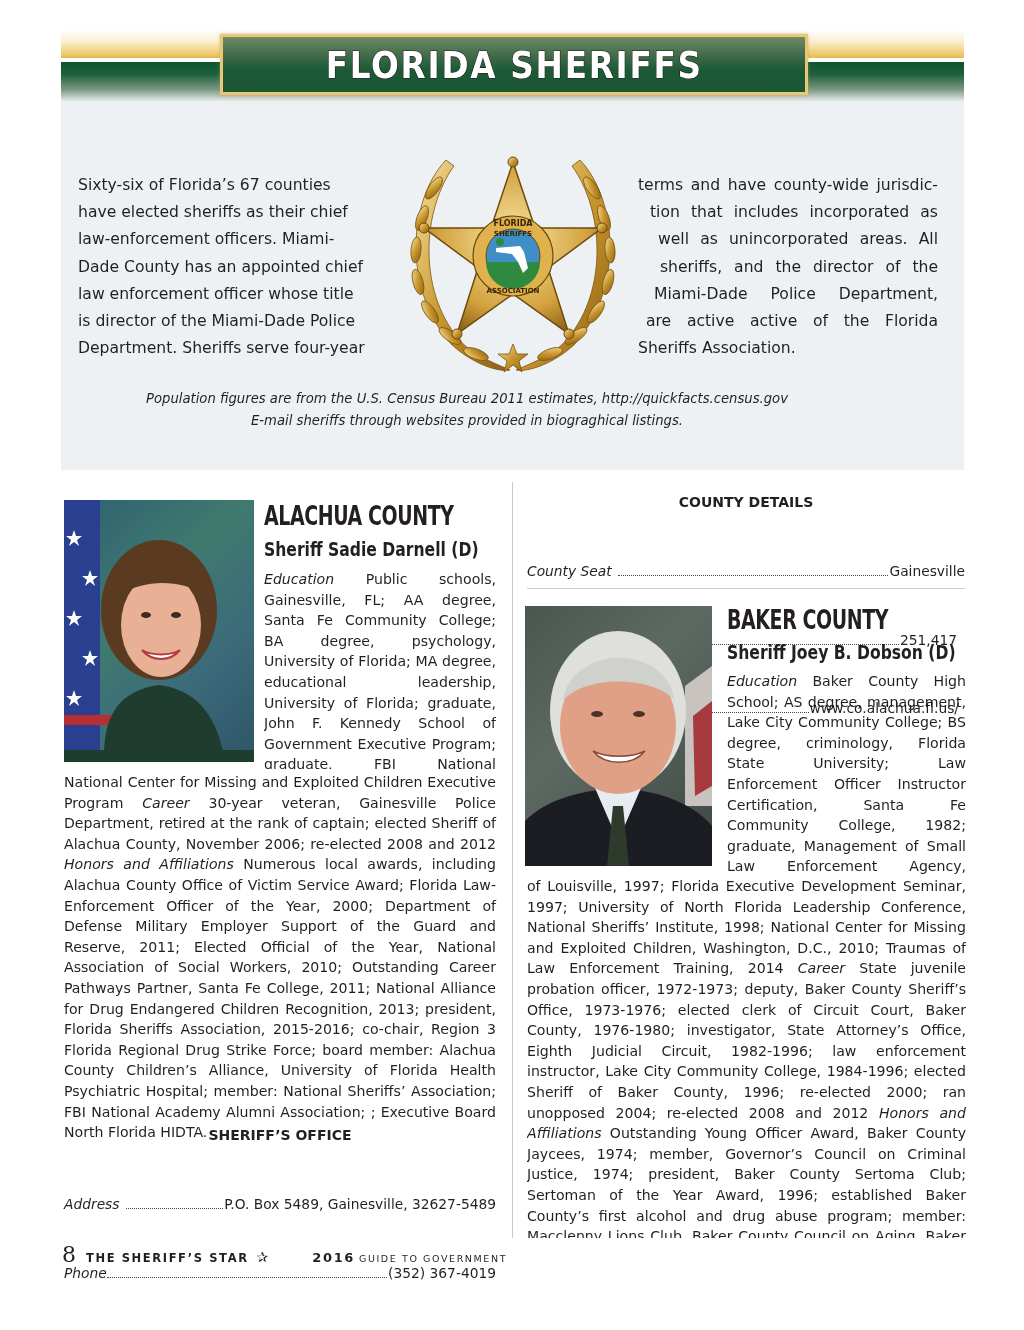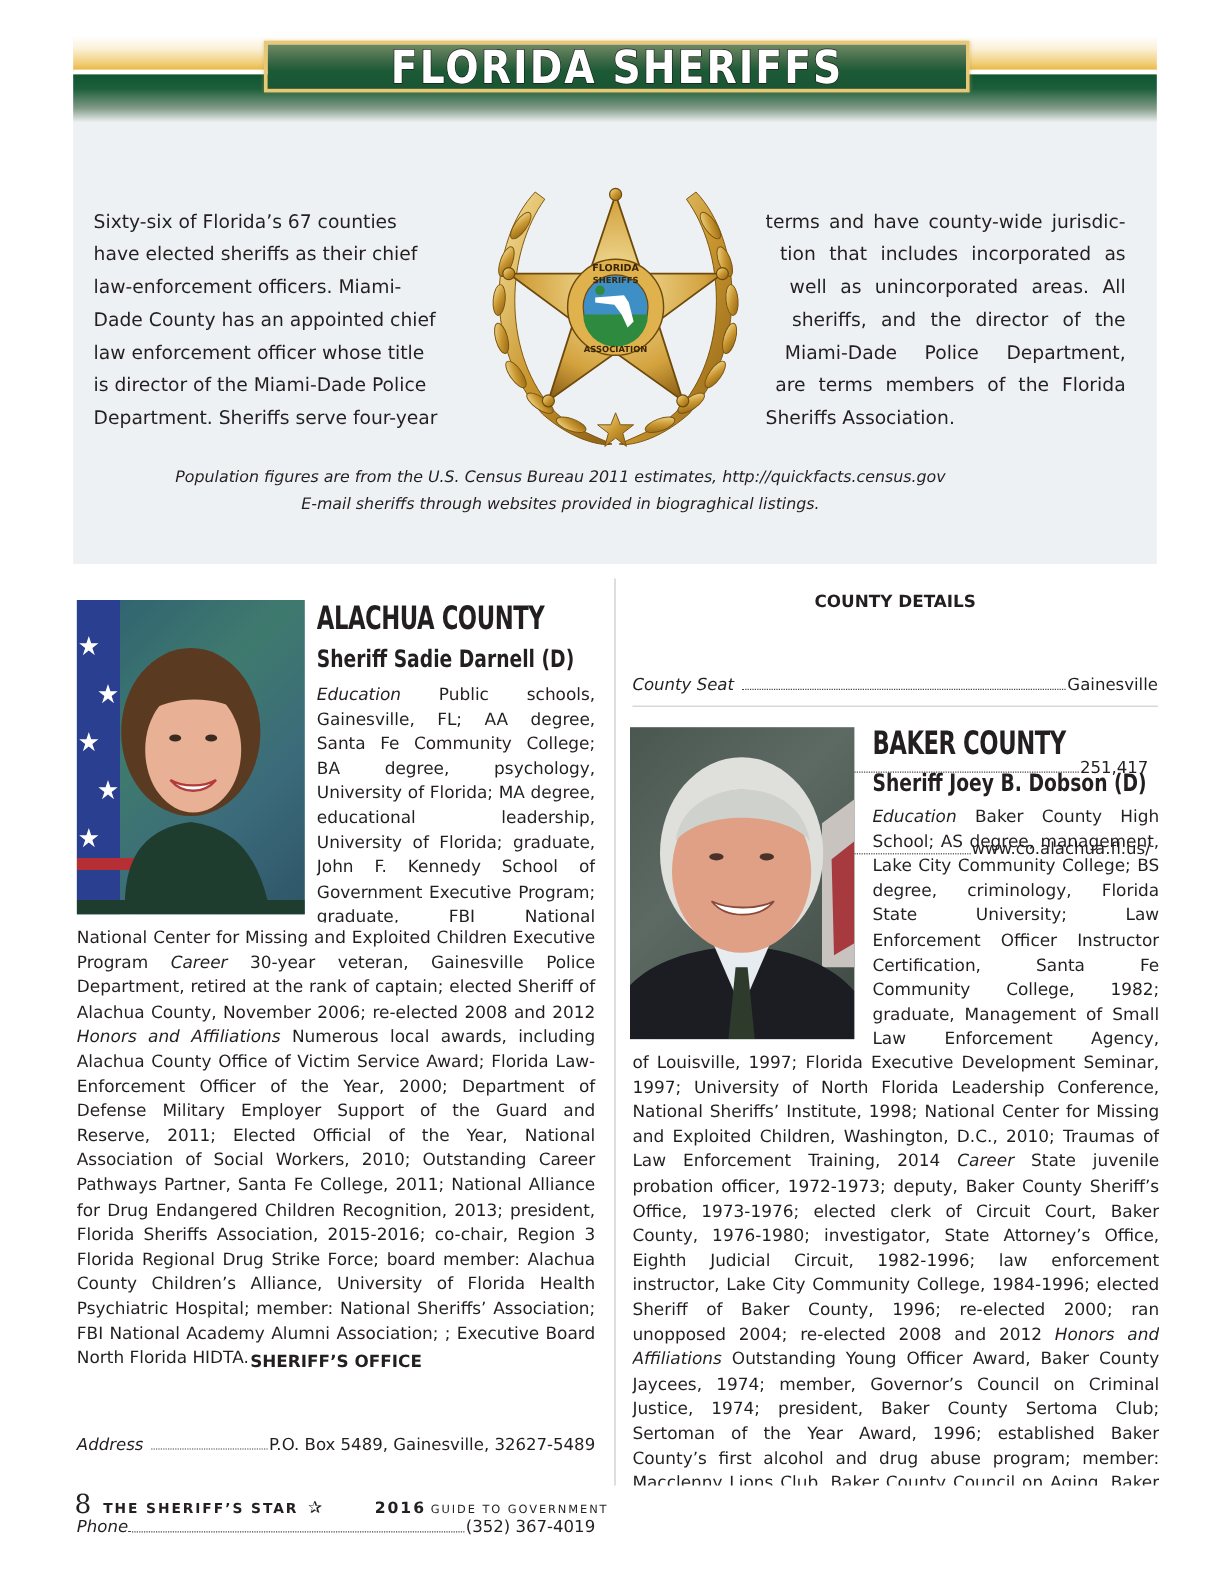--- a/index.html
+++ b/index.html
@@ -6,21 +6,21 @@
   html, body { width: 1024px; height: 1330px; background: #ffffff; overflow: hidden; }
   body { position: relative; font-family: "DejaVu Sans", sans-serif; color: #231f20; }
 
   
   .banner-bg { position: absolute; left: 61px; top: 30px; width: 903px; height: 440px; background: #eef1f3; }
   .band-gold { position: absolute; left: 61px; top: 30px; width: 903px; height: 30px;
     background: linear-gradient(to bottom, #ffffff 0%, #fbf1d8 35%, #f1cf7a 75%, #e4b035 100%); }
   .band-white { position: absolute; left: 61px; top: 58px; width: 903px; height: 4px; background: #ffffff; }
   .band-green { position: absolute; left: 61px; top: 62px; width: 903px; height: 40px;
     background: linear-gradient(to bottom, #0f5530 0%, #1d5f3b 30%, #7f9a86 70%, #eef1f3 100%); }
-  .title-box { position: absolute; left: 220px; top: 34px; width: 588px; height: 43px;
+  .title-box { position: absolute; left: 220px; top: 34px; width: 588px; height: 61px;
     border: 3px solid #e8c877; background: linear-gradient(to bottom, #6f8a64 0%, #3f6a48 35%, #1c5a36 60%, #1a5534 100%);
     box-shadow: 0 0 3px rgba(200,160,60,.6); display: flex; align-items: center; justify-content: center; }
   .title-text { font-family: "DejaVu Sans", sans-serif; font-weight: bold; font-size: 38px; letter-spacing: 2px;
     color: #ffffff; transform: scaleX(0.86); -webkit-text-stroke: 1.2px #1c1c1c; paint-order: stroke fill; }
 
   
   .intro { position: absolute; font-family: "DejaVu Sans", sans-serif; font-size: 15.6px; line-height: 27.2px; color: #231f20; }
   .intro-left { left: 78px; top: 172px; width: 310px; text-align: justify; text-align-last: left; }
   .intro-right { left: 638px; top: 172px; width: 300px; }
   .intro-right div { text-align: justify; text-align-last: justify; white-space: nowrap; }
@@ -133,21 +133,21 @@
   <text x="125" y="96" text-anchor="middle" font-size="7" font-weight="bold" fill="#3a2606" font-family="DejaVu Sans, sans-serif">SHERIFFS</text>
   <text x="125" y="153" text-anchor="middle" font-size="7" font-weight="bold" fill="#3a2606" font-family="DejaVu Sans, sans-serif">ASSOCIATION</text>
 </svg>
 
 <div class="intro intro-right">
   <div>terms and have county-wide jurisdic-</div>
   <div style="padding-left:12px">tion that includes incorporated as</div>
   <div style="padding-left:20px">well as unincorporated areas. All</div>
   <div style="padding-left:22px">sheriffs, and the director of the</div>
   <div style="padding-left:16px">Miami-Dade Police Department,</div>
-  <div style="padding-left:8px">are terms members of the Florida</div>
+  <div style="padding-left:8px">are active active of the Florida</div>
   <div class="last">Sheriffs Association.</div>
 </div>
 
 <div class="notes">
   <div>Population figures are from the U.S. Census Bureau 2011 estimates, http://quickfacts.census.gov</div>
   <div>E-mail sheriffs through websites provided in biograghical listings.</div>
 </div>
 
 <div class="photo photo-alachua" title="Portrait of Sheriff Sadie Darnell">
   <svg width="190" height="262" viewBox="0 0 190 262">

